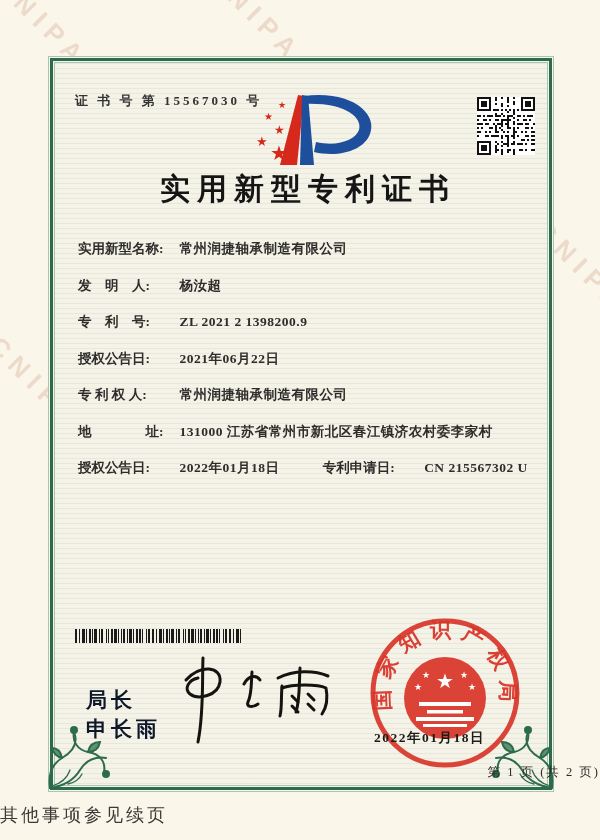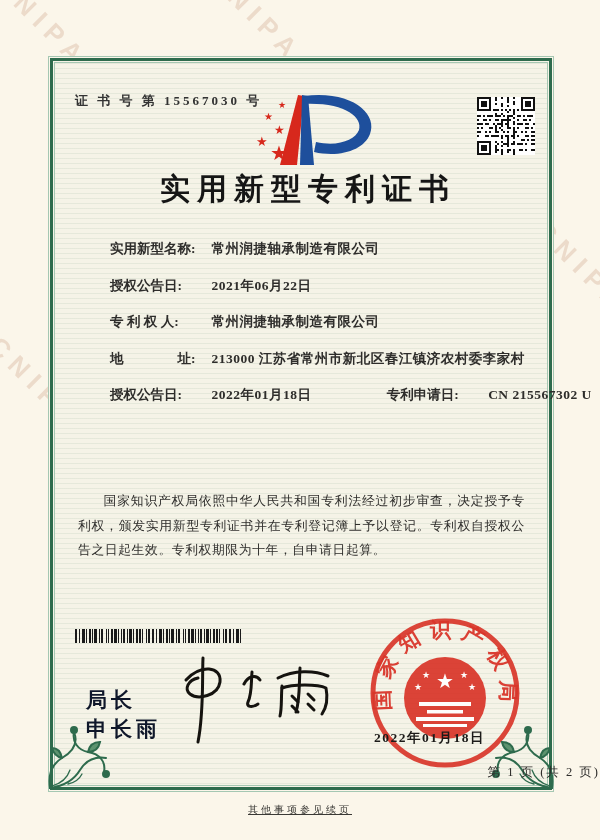--- a/index.html
+++ b/index.html
@@ -34,21 +34,21 @@
   }
   .logo { position:absolute; left:252px; top:90px; }
   .qr   { position:absolute; left:477px; top:97px; }
   .title {
     position:absolute; left:0; right:0; top:169px; text-align:center;
     font-size:30px; font-weight:700; letter-spacing:7px; color:#151515;padding-left:16px;
   }
   .fields { position:absolute; left:78px; top:240px; width:452px;
     font-size:13.5px; font-weight:600; color:#2e2d2b; }
   .frow { height:36.5px; white-space:nowrap; }
-  .flabel { display:inline-block; width:98px;margin-left:32px; }
+  .flabel { display:inline-block; width:98px; }
   .fvalue { letter-spacing:0.5px; }
   .gdate  { display:inline-block; width:140px; }
   .paras {
     position:absolute; left:78px; top:489px; width:447px;
     font-size:12.8px; line-height:24.5px; color:#2f2e2c;
     text-align:justify; letter-spacing:0.6px; font-weight:500;
   }
   .paras p { text-indent:2em; }
   .barcode { position:absolute; left:75px; top:629px; }
   .signer {
@@ -59,22 +59,22 @@
   .seal { position:absolute; left:366px; top:614px; opacity:0.93; }
   .seal-date {
     position:absolute; left:374px; top:729px; font-size:13.5px; font-weight:600;
     letter-spacing:1.5px; color:#1c1b19;
   }
   .page-no {
     position:absolute; left:0; right:0; top:764px; text-align:right;
     font-size:12.5px; color:#2e2d2b; letter-spacing:2px;
   }
   .cont-note {
-    position:absolute; left:0; right:0; top:803px; text-align:center;
-    font-size:10px; color:#3a3935; letter-spacing:3px; font-weight:500;text-decoration:underline;
+    position:absolute; left:0; right:0; top:803px; 
+    font-size:18px; color:#3a3935; letter-spacing:3px; font-weight:500;
   }
   .ornament { position:absolute; top:700px; }
   .orn-left  { left:42px; }
   .orn-right { left:468px; transform:scaleX(-1); }
 </style>
 </head>
 <body>
 
 <div class="page">
 
@@ -133,41 +133,48 @@
   </svg>
 
   <div class="title">实用新型专利证书</div>
 
   <div class="fields">
     <div class="frow">
       <span class="flabel">实用新型名称:</span>
       <span class="fvalue">常州润捷轴承制造有限公司</span>
     </div>
     <div class="frow">
+      <span class="flabel">发　明　人:</span>
+      <span class="fvalue">杨汝超</span>
+    </div>
+    <div class="frow">
+      <span class="flabel">专　利　号:</span>
+      <span class="fvalue">ZL 2021 2 1398200.9</span>
+    </div>
+    <div class="frow">
       <span class="flabel">授权公告日:</span>
       <span class="fvalue">2021年06月22日</span>
     </div>
     <div class="frow">
       <span class="flabel">专 利 权 人:</span>
       <span class="fvalue">常州润捷轴承制造有限公司</span>
     </div>
     <div class="frow">
       <span class="flabel">地　　　　址:</span>
-      <span class="fvalue">213000 江苏省常州市新北区春江镇济农村委李家村</span>
+      <span class="fvalue">131000 江苏省常州市新北区春江镇济农村委李家村</span>
     </div>
     <div class="frow">
       <span class="flabel">授权公告日:</span>
       <span class="fvalue gdate">2022年01月18日</span>
       <span class="flabel">专利申请日:</span>
       <span class="fvalue">CN 215567302 U</span>
     </div>
   </div>
 
   <div class="paras">
-    <p>国家知识产权局依照中华人民共和国专利法经过初步审查，决定授予专利权，颁发实用新型专利证书并在专利登记簿上予以登记。专利权自授权公告之日起生效。专利权期限为十年，自申请日起算。</p>
   </div>
 
   <svg class="barcode" width="166" height="14" viewBox="0 0 166 14">
     <path d="M0,7H166" stroke="#1a1a1a" stroke-width="14" stroke-dasharray="2 2 1 2 3 1 1 2 2 1 1 1 3 2 1 1 2 3 1 1 1 2 2 1 3 1 1 2 1 1 2 2 1 1 3 1 1 2 2 1 2 1 1 3 1 1 2 2"></path>
   </svg>
 
   <div class="signer">
     <div>局长</div>
     <div>申长雨</div>
   </div>

